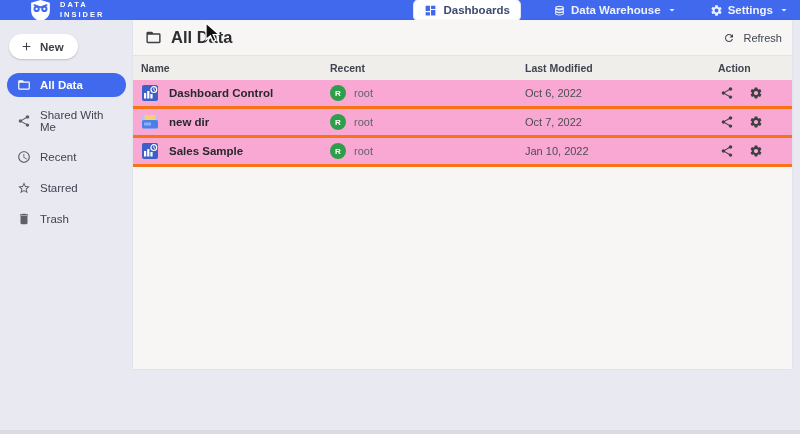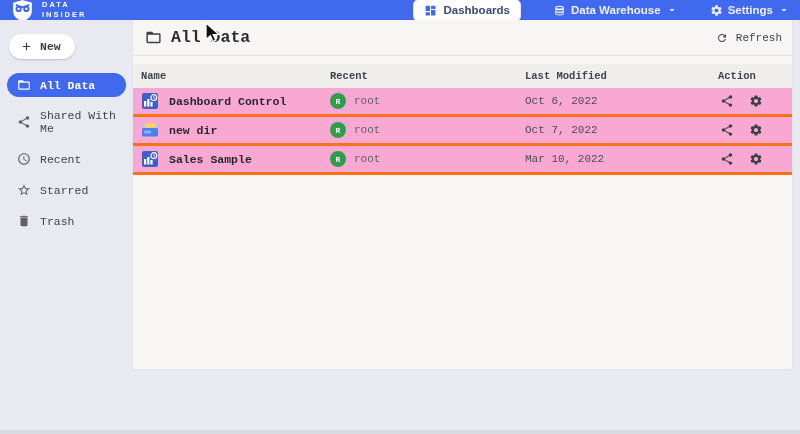--- a/index.html
+++ b/index.html
@@ -1,47 +1,47 @@
 <!DOCTYPE html>
 <html><head>
 <meta charset="utf-8">
 <style>
   * { margin:0; padding:0; box-sizing:border-box; }
   html,body { width:800px; height:434px; overflow:hidden; }
   body { font-family:"Liberation Sans", sans-serif; background:#e8e9f1; position:relative; }
 
   
-  .topbar { height:20px; background:#4169ed; display:flex; align-items:center; justify-content:space-between; padding:0 10px 0 10px; }
+  .topbar { height:20px; background:#4169ed; display:flex; align-items:center; justify-content:space-between; padding:0 10px 0 28px; }
   .logo { display:flex; align-items:center; gap:7px; }
   .logo-text { color:#fff; font-size:7.5px; font-weight:bold; letter-spacing:2px; line-height:10px; }
   .topnav { display:flex; align-items:center; gap:32px; }
   .dash-btn { display:flex; align-items:center; gap:6px; background:#fff; border:1px solid #e4e6f5; border-radius:6px; padding:4px 10px; font-family:inherit; font-size:11.5px; font-weight:bold; color:#3d4a6e; cursor:pointer; }
   .nav-item { display:flex; align-items:center; gap:5px; color:#eef1ff; font-size:11.5px; font-weight:bold; cursor:pointer;justify-content:flex-end; }
   .nav-item svg { flex:none; }
 
   
-  .body-row { display:flex; height:358px;font-family:Liberation Mono, monospace; }
+  .body-row { display:flex; height:358px; }
   .sidebar { width:133px; flex:none; padding:12px 7px 0 7px; background:#e8e9f1; }
   .content { flex:1; margin:0 8px 9px 0; background:#f7f6f4; display:flex; flex-direction:column; box-shadow:0 0 2px rgba(0,0,0,.08); }
   .bottom-strip { position:absolute; left:0; bottom:0; width:800px; height:4px; background:#d9dbe3; }
 
   
   .new-btn { display:flex; align-items:center; gap:7px; background:#fff; border:none; border-radius:13px; padding:6px 14px 6px 11px; font-family:inherit; font-size:11.5px; font-weight:bold; color:#3c4043; box-shadow:0 1px 2px rgba(0,0,0,.18); cursor:pointer; margin:2px 0 14px 2px; }
   .side-item { display:flex; align-items:center; gap:9px; padding:5px 10px; border-radius:13px; margin-bottom:7px; font-size:11.5px; color:#3f4450; cursor:pointer; }
   .side-item svg { flex:none; fill:#5d6066; }
   .side-item.active { background:#4169ed; color:#fff; font-weight:bold; }
   .side-item.active svg { fill:#fff; }
 
   
   .content-header { height:36px; flex:none; display:flex; align-items:center; padding:0 10px 0 12px; border-bottom:1px solid #e5e3e0; }
   .content-title { font-size:16.5px; font-weight:bold; color:#2b2d31; margin-left:9px; flex:1; }
   .refresh-btn { display:flex; align-items:center; gap:8px; background:none; border:none; font-family:inherit; font-size:11px; color:#3f4450; cursor:pointer; }
 
   
-  .table { margin-top:8px; }
+  .table { }
   .tr { display:grid; grid-template-columns:197px 195px 193px 1fr; align-items:center; }
   .thead { height:24px; background:#efeeeb; font-size:10.5px; font-weight:bold; color:#3f4450; }
   .trow { height:29px; background:#f9a8d4; border-bottom:3px solid #f97316; font-size:11px; color:#4a4d52; }
   .cell-name { display:flex; align-items:center; gap:10px; padding-left:8px; }
   .cell-pad { padding-left:8px; }
   .file-name { font-size:11.5px; font-weight:bold; color:#26282c; }
   .owner-cell { display:flex; align-items:center; gap:8px; }
   .avatar { width:16px; height:16px; border-radius:50%; background:#2f9e4a; color:#fff; font-size:8px; font-weight:bold; display:flex; align-items:center; justify-content:center; }
   .owner-name { color:#5f6368; }
   .actions { display:flex; align-items:center; gap:15px; padding-left:2px; }
@@ -264,21 +264,21 @@
         <div class="cell-name">
           <svg width="18" height="18">
               <use href="#i-dashfile"></use>
             </svg>
           <span class="file-name">Sales Sample</span>
         </div>
         <div class="owner-cell">
           <span class="avatar">R</span>
           <span class="owner-name">root</span>
         </div>
-        <div>Mar 10, 2022</div>
+        <div>Jan 10, 2022</div>
         <div class="actions">
           <button class="action-icon"><svg width="14" height="14">
                 <use href="#i-share"></use>
               </svg></button>
           <button class="action-icon"><svg width="14" height="14">
                 <use href="#i-gear"></use>
               </svg></button>
         </div>
       </div>
     </div>

